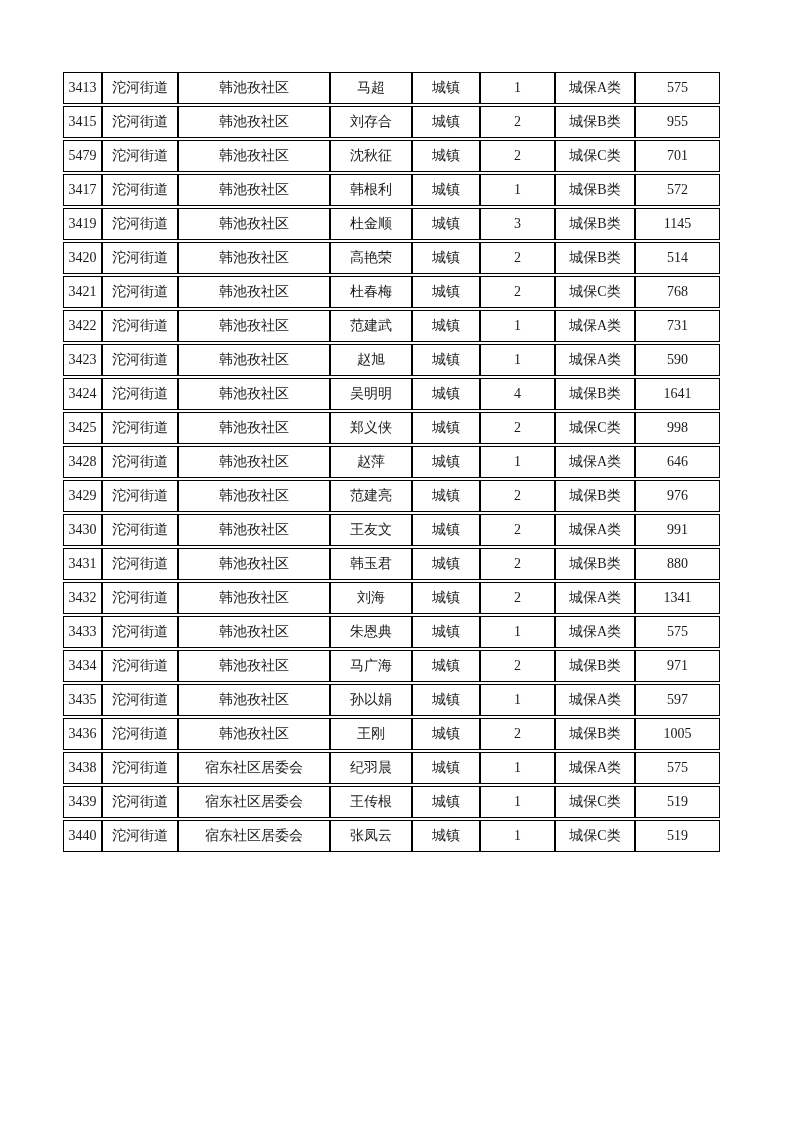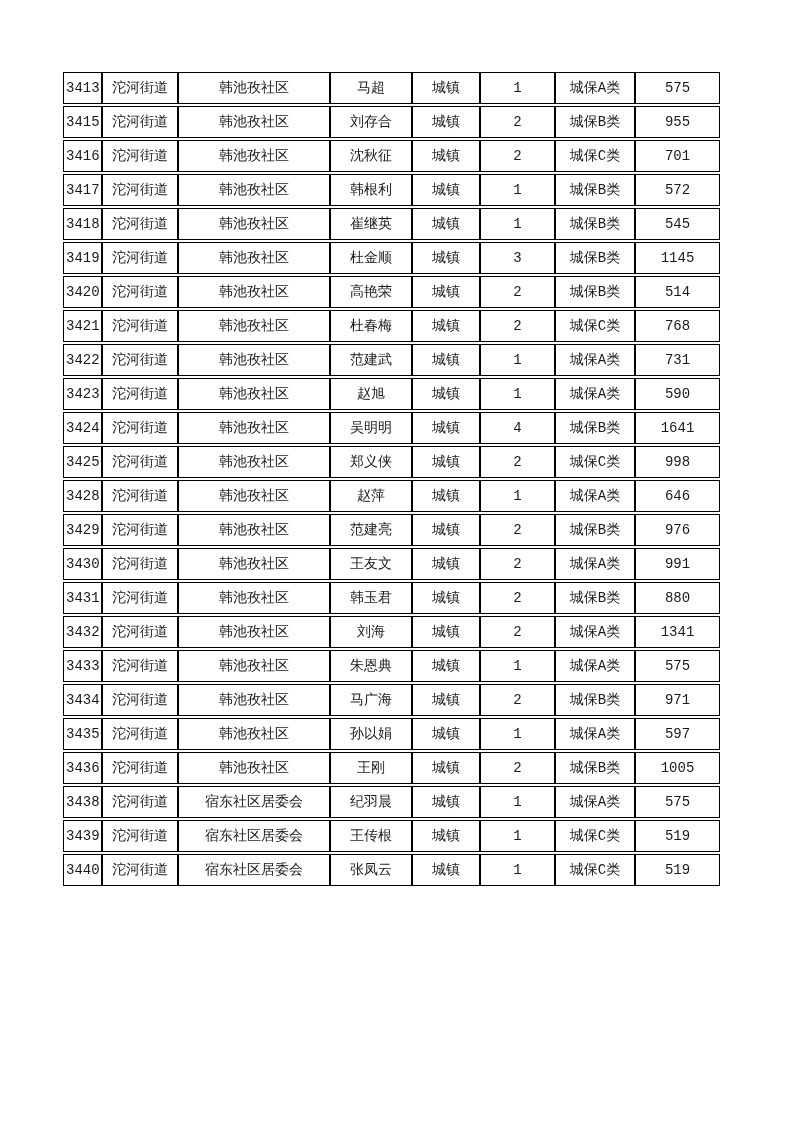--- a/index.html
+++ b/index.html
@@ -5,21 +5,21 @@
   html, body {
     margin: 0;
     padding: 0;
     background: #ffffff;
   }
   .page {
     position: relative;
     width: 793px;
     height: 1122px;
     background: #ffffff;
-    font-family: Liberation Mono, monospace;
+    font-family: Liberation Serif, serif;
     color: #000000;
     overflow: hidden;
   }
   table.roster {
     position: absolute;
     left: 63px;
     top: 70px;
     width: 657px;
     border-collapse: separate;
     border-spacing: 0 2px;
@@ -77,48 +77,38 @@
           <td>3415</td>
           <td>沱河街道</td>
           <td>韩池孜社区</td>
           <td>刘存合</td>
           <td>城镇</td>
           <td>2</td>
           <td>城保B类</td>
           <td>955</td>
         </tr>
         <tr>
-          <td>3416</td>
+          <td>5479</td>
           <td>沱河街道</td>
           <td>韩池孜社区</td>
           <td>沈秋征</td>
           <td>城镇</td>
           <td>2</td>
           <td>城保C类</td>
           <td>701</td>
         </tr>
         <tr>
           <td>3417</td>
           <td>沱河街道</td>
           <td>韩池孜社区</td>
           <td>韩根利</td>
           <td>城镇</td>
           <td>1</td>
           <td>城保B类</td>
           <td>572</td>
-        </tr>
-        <tr>
-          <td>3418</td>
-          <td>沱河街道</td>
-          <td>韩池孜社区</td>
-          <td>崔继英</td>
-          <td>城镇</td>
-          <td>1</td>
-          <td>城保B类</td>
-          <td>545</td>
         </tr>
         <tr>
           <td>3419</td>
           <td>沱河街道</td>
           <td>韩池孜社区</td>
           <td>杜金顺</td>
           <td>城镇</td>
           <td>3</td>
           <td>城保B类</td>
           <td>1145</td>

